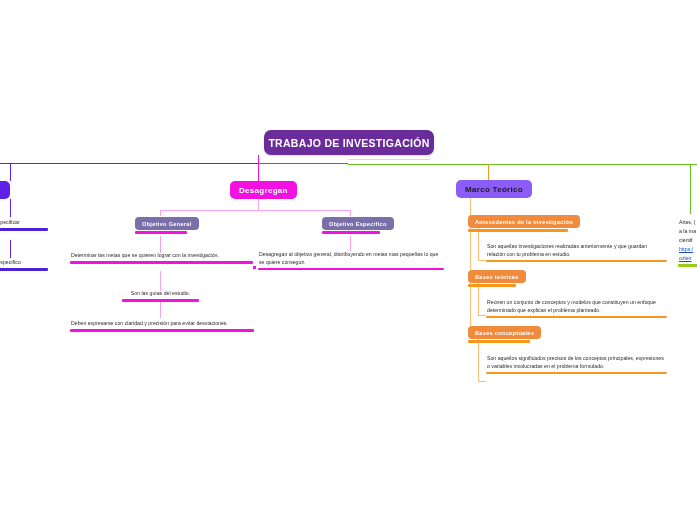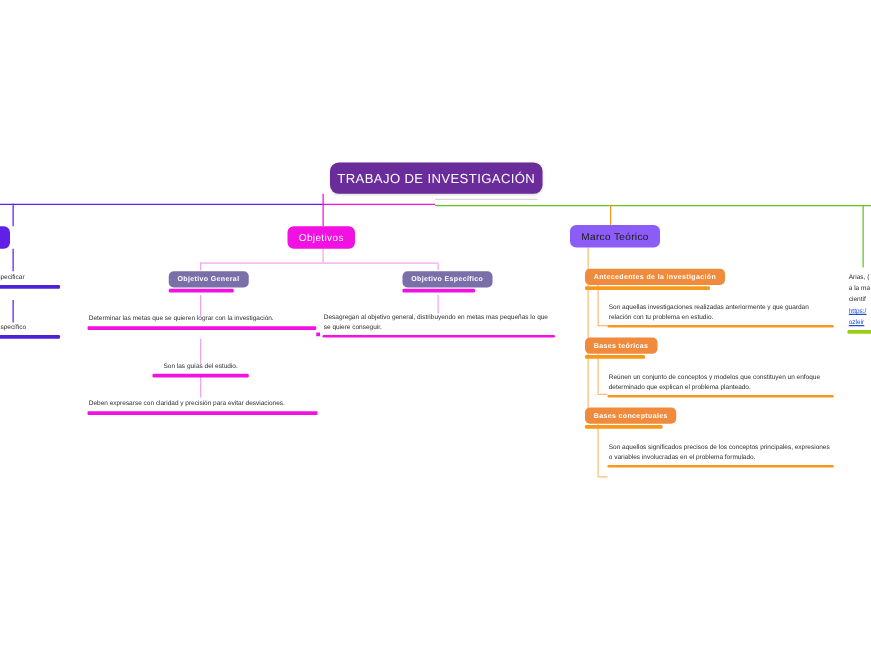--- a/index.html
+++ b/index.html
@@ -19,21 +19,21 @@
     position: absolute;
     left: 0; top: 0;
     width: 697px;
     height: 520px;
   }
   .node {
     position: absolute;
     box-sizing: border-box;
     border-radius: 6px;
     color: #ffffff;
-    font-weight: normal;
+    font-weight: bold;
     display: flex;
     align-items: center;
     justify-content: center;
     white-space: nowrap;
     letter-spacing: 0.3px;
     z-index: 5;
   }
   
   .root {
     left: 264px;
@@ -165,21 +165,21 @@
 
   <div class="node root">
     <span>TRABAJO DE INVESTIGACIÓN</span>
   </div>
 
   <div class="node l1 cortado">
     <span>ción</span>
   </div>
 
   <div class="node l1 objetivos">
-    <span>Objetivos</span>
+    <span>Desagregan</span>
   </div>
 
   <div class="node l1 marco">
     <span>Marco Teórico</span>
   </div>
 
   <div class="node l2 violet" style="left:135px; top:217px;">
     <span>Objetivo General</span>
   </div>
   <div class="pillbar bar magenta" style="left:135px; top:231px; width:52px;"></div>

